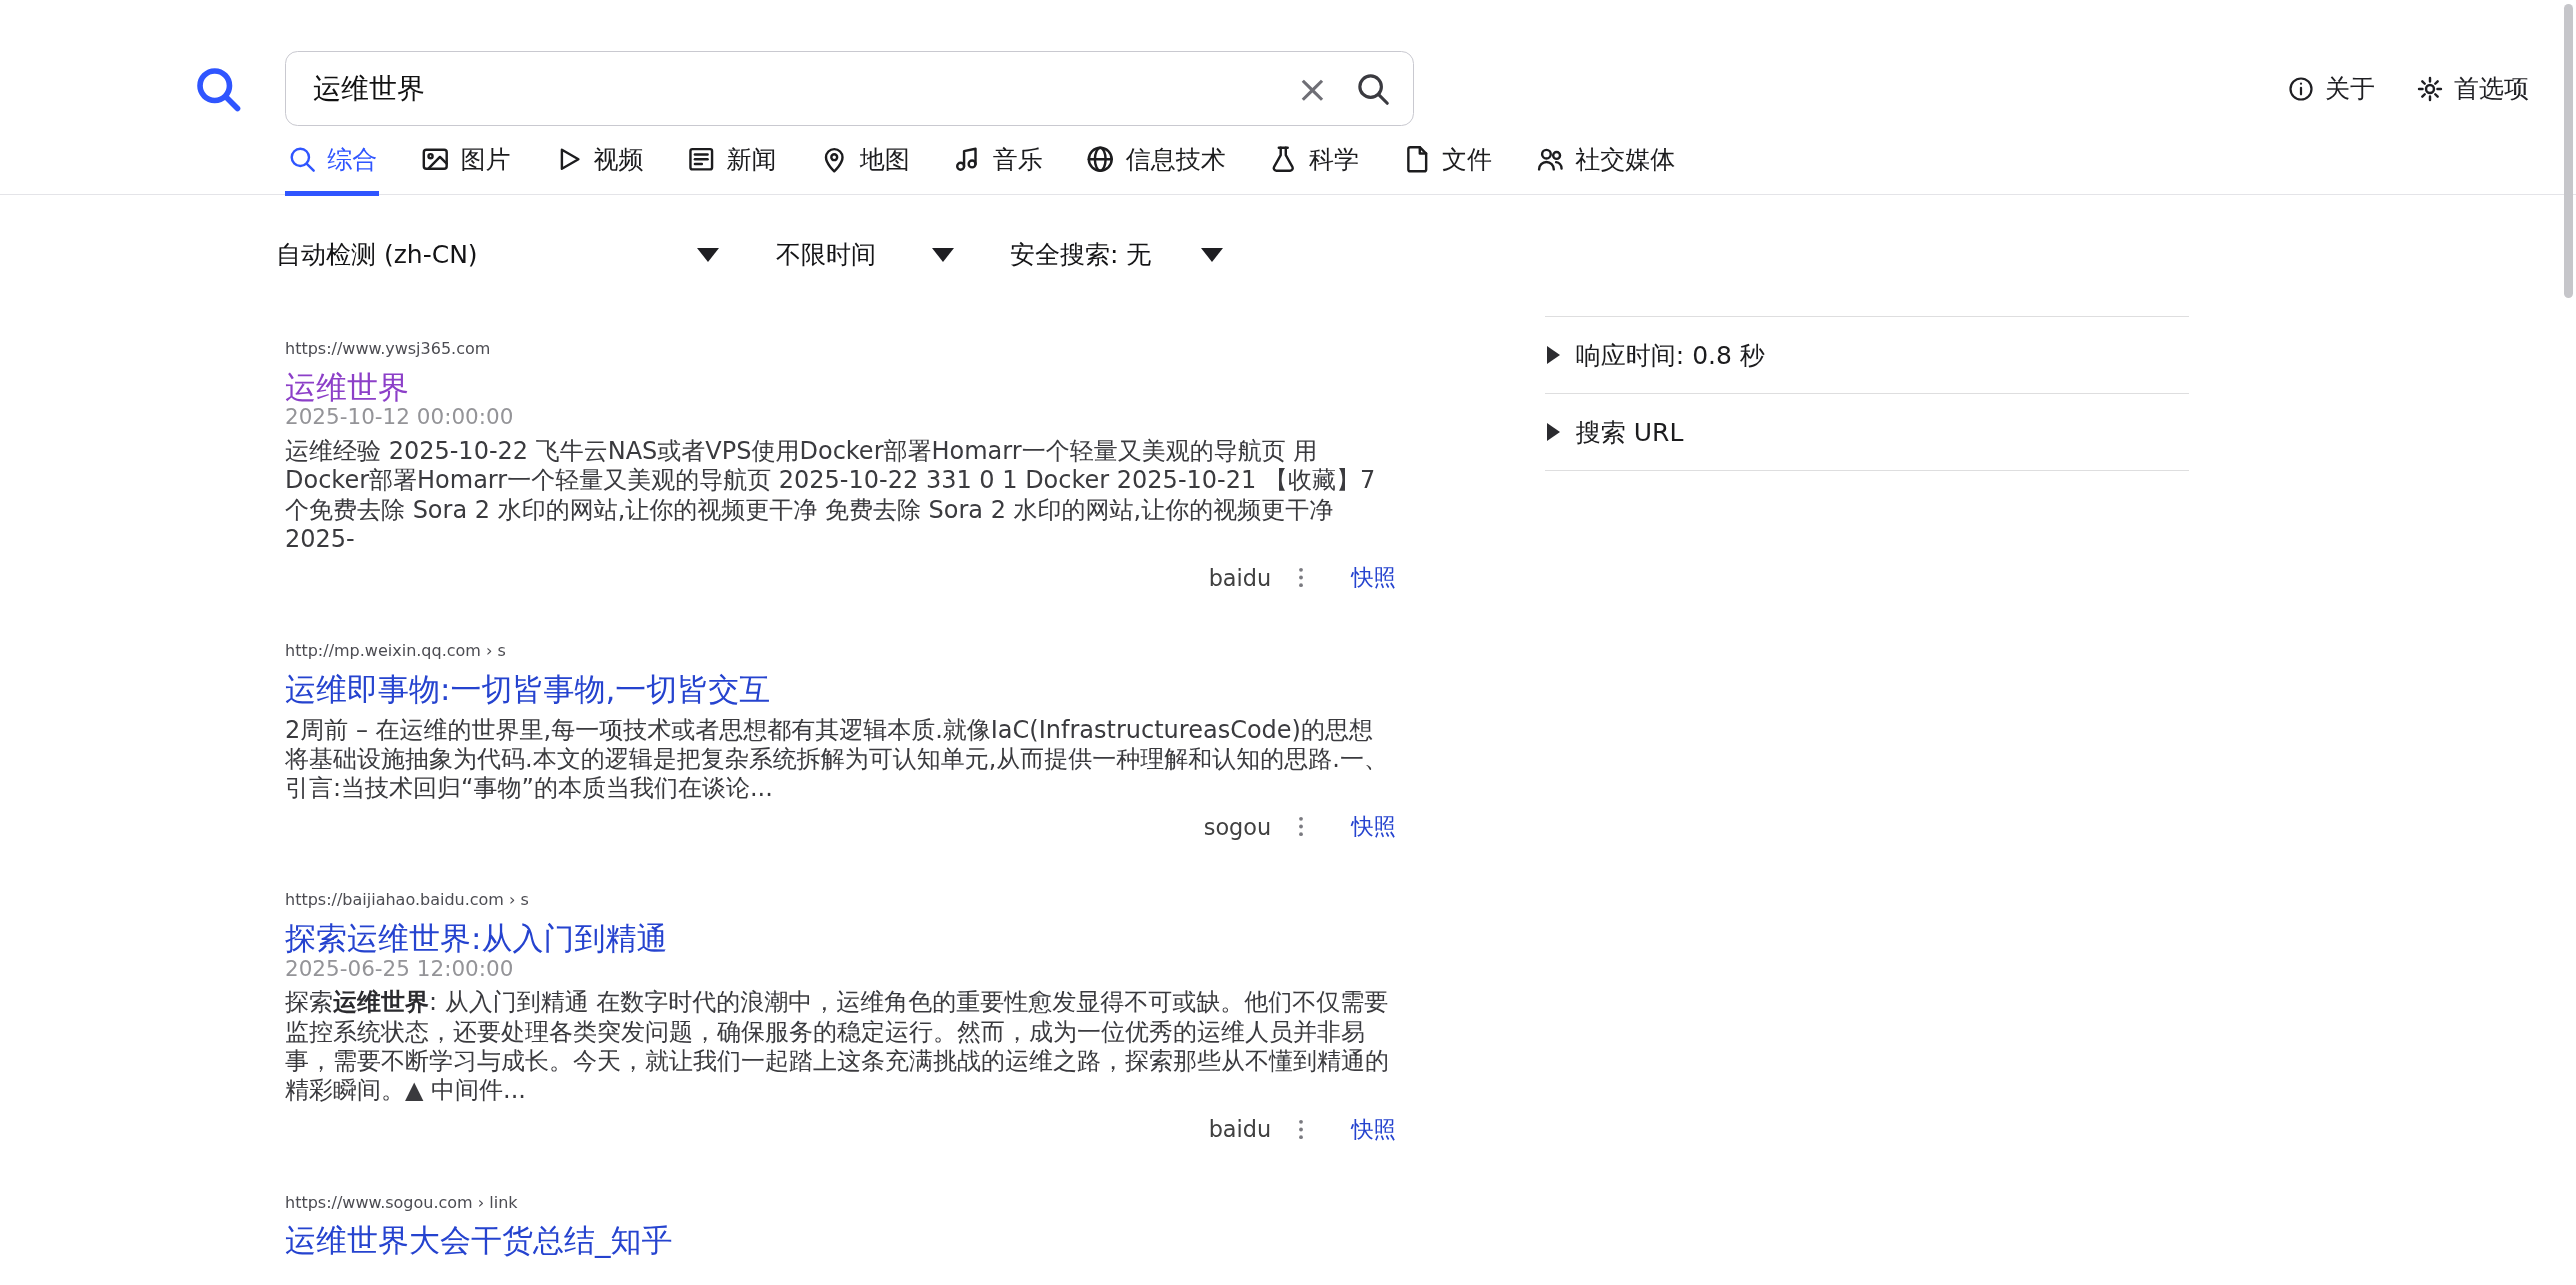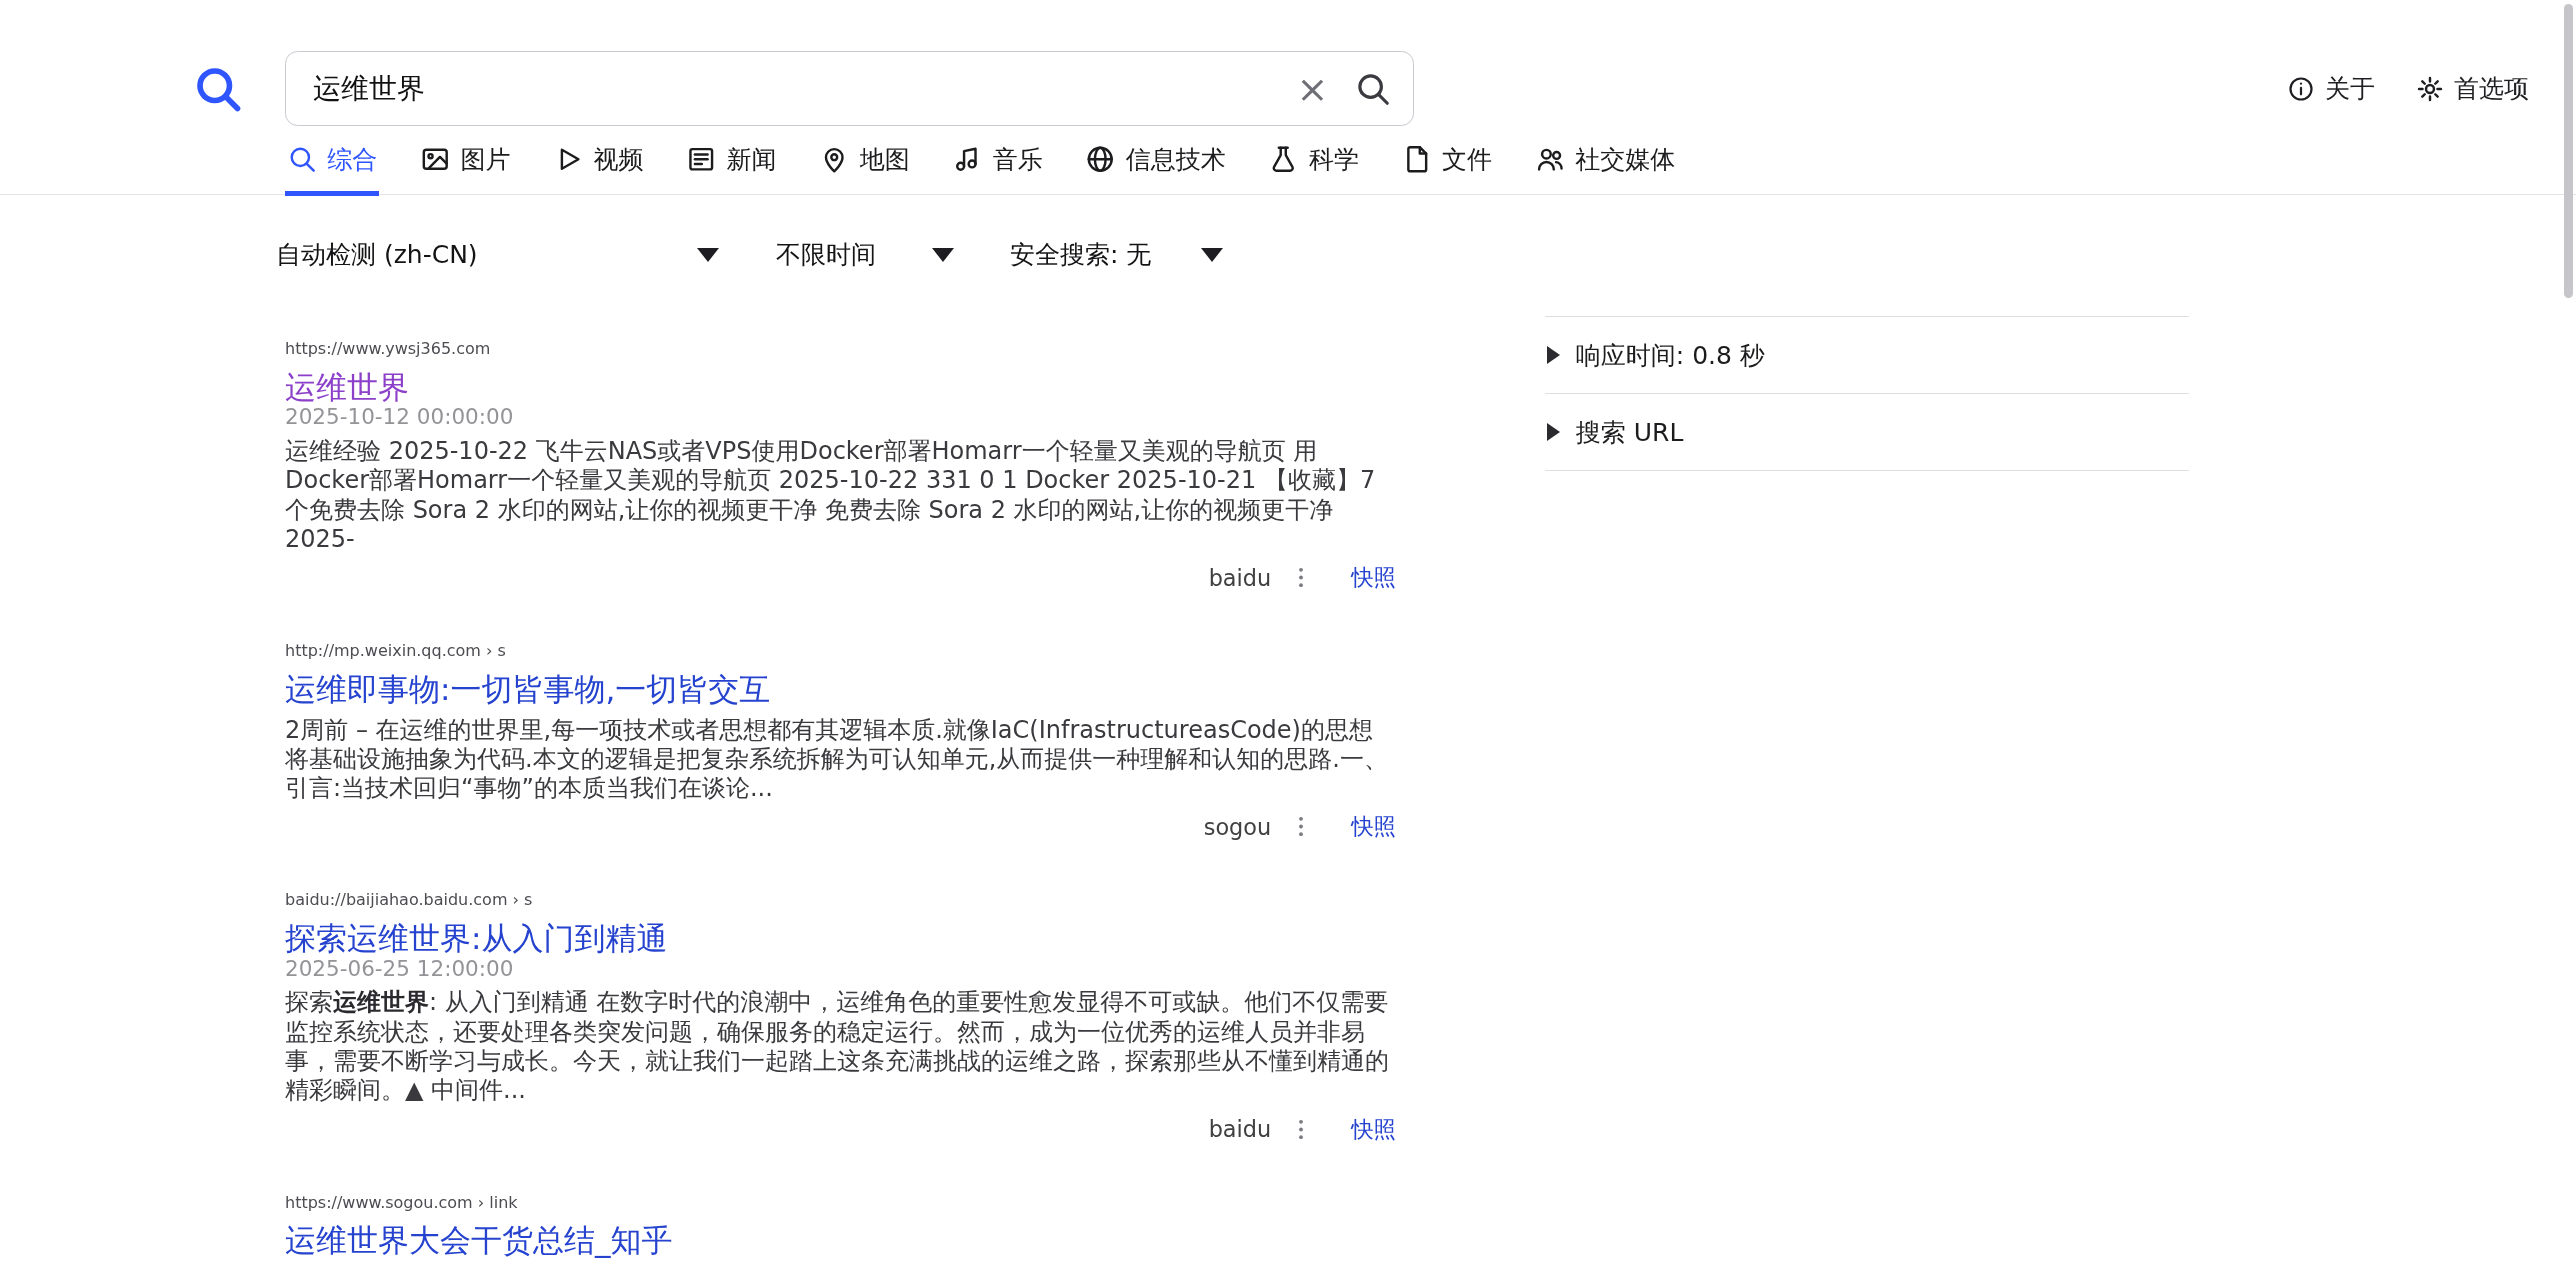--- a/index.html
+++ b/index.html
@@ -293,21 +293,21 @@
           <circle cx="4" cy="4" r="2"></circle>
             <circle cx="4" cy="12" r="2"></circle>
             <circle cx="4" cy="20" r="2"></circle>
         </svg>
       </button>
       <a class="cache-link">快照</a>
     </div>
   </div>
 
   <div class="result">
-    <a class="result-url">baidu://baijiahao.baidu.com › s</a>
+    <a class="result-url">https://baijiahao.baidu.com › s</a>
     <a class="result-title">探索运维世界:从入门到精通</a>
     <div class="result-date">2025-06-25 12:00:00</div>
     <div class="result-snippet">
       <span>探索</span><span class="hl">运维世界</span><span>: 从入门到精通 在数字时代的浪潮中，运维角色的重要性愈发显得不可或缺。他们不仅需要监控系统状态，还要处理各类突发问题，确保服务的稳定运行。然而，成为一位优秀的运维人员并非易事，需要不断学习与成长。今天，就让我们一起踏上这条充满挑战的运维之路，探索那些从不懂到精通的精彩瞬间。▲ 中间件...</span>
     </div>
     <div class="engines">
       <span class="engine-name">baidu</span>
       <button class="dots-btn">
         <svg width="20" height="23" viewBox="0 0 8 24" fill="currentColor">
           <circle cx="4" cy="4" r="2"></circle>

